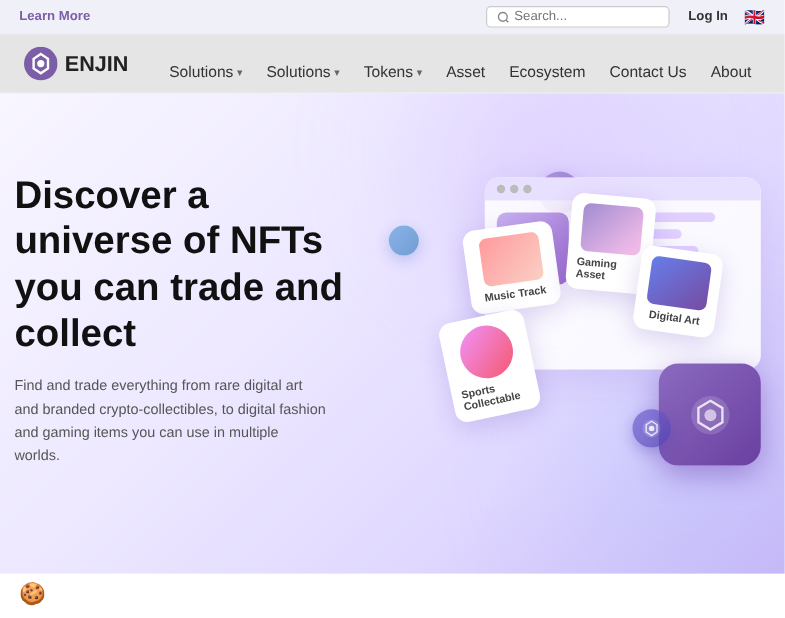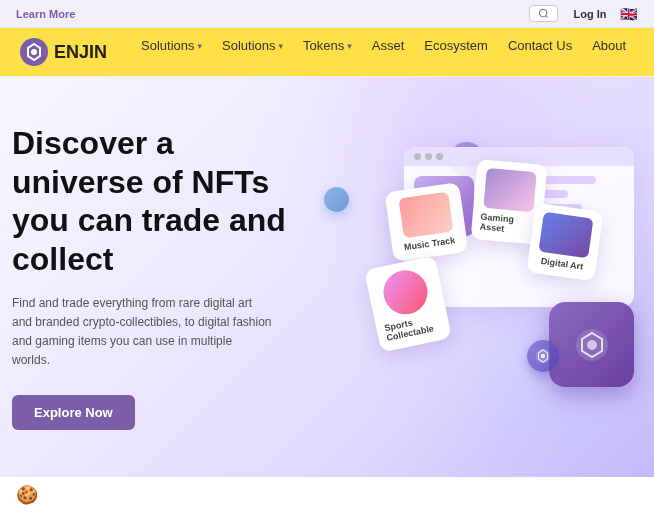--- a/index.html
+++ b/index.html
@@ -58,23 +58,23 @@
     }
     .lang-flag {
       margin-left: 6px;
       font-size: 14px;
       cursor: pointer;
     }
 
     
     .navbar {
       display: flex;
-      align-items: flex-start;
+      align-items: flex-end;
       padding: 10px 20px;
-      background: #fde047;
+      background: #e5e5e5;
       border-bottom: 1px solid #eee;
       gap: 24px;
     }
     .logo {
       display: flex;
       align-items: center;
       gap: 6px;
       font-weight: 700;
       font-size: 18px;
       color: #222;
@@ -311,20 +311,21 @@
 </head>
 <body>
 
 <div class="announcement-bar">
   <span class="learn-more">Learn More</span>
   <div class="search-box">
     <svg class="search-icon-svg" width="11" height="11" viewBox="0 0 24 24" fill="none" stroke="#888" stroke-width="2.5">
       <circle cx="11" cy="11" r="8"></circle>
         <line x1="21" y1="21" x2="16.65" y2="16.65"></line>
     </svg>
+    <input type="text" placeholder="Search..." style="">
   </div>
   <span class="login-btn">Log In</span>
   <span class="lang-flag">🇬🇧</span>
 </div>
 
 <nav class="navbar">
 
   <div class="logo">
     <svg class="logo-icon" viewBox="0 0 28 28">
       <circle cx="14" cy="14" r="14" fill="#7b5ea7"></circle>
@@ -366,21 +367,20 @@
 </nav>
 
 <div class="hero">
 
   <div class="bg-blob blob1"></div>
   <div class="bg-blob blob2"></div>
 
   <div class="hero-content">
     <h1 class="hero-title">Discover a universe of NFTs you can trade and collect</h1>
     <p class="hero-subtitle">Find and trade everything from rare digital art and branded crypto-collectibles, to digital fashion and gaming items you can use in multiple worlds.</p>
-    <button class="explore-btn">Explore Now</button>
   </div>
 
   <div class="nft-scene">
 
     <div class="orb orb-purple"></div>
     <div class="orb orb-blue"></div>
 
     <div class="browser-mock">
       <div class="browser-bar">
         <div class="browser-dot"></div>

